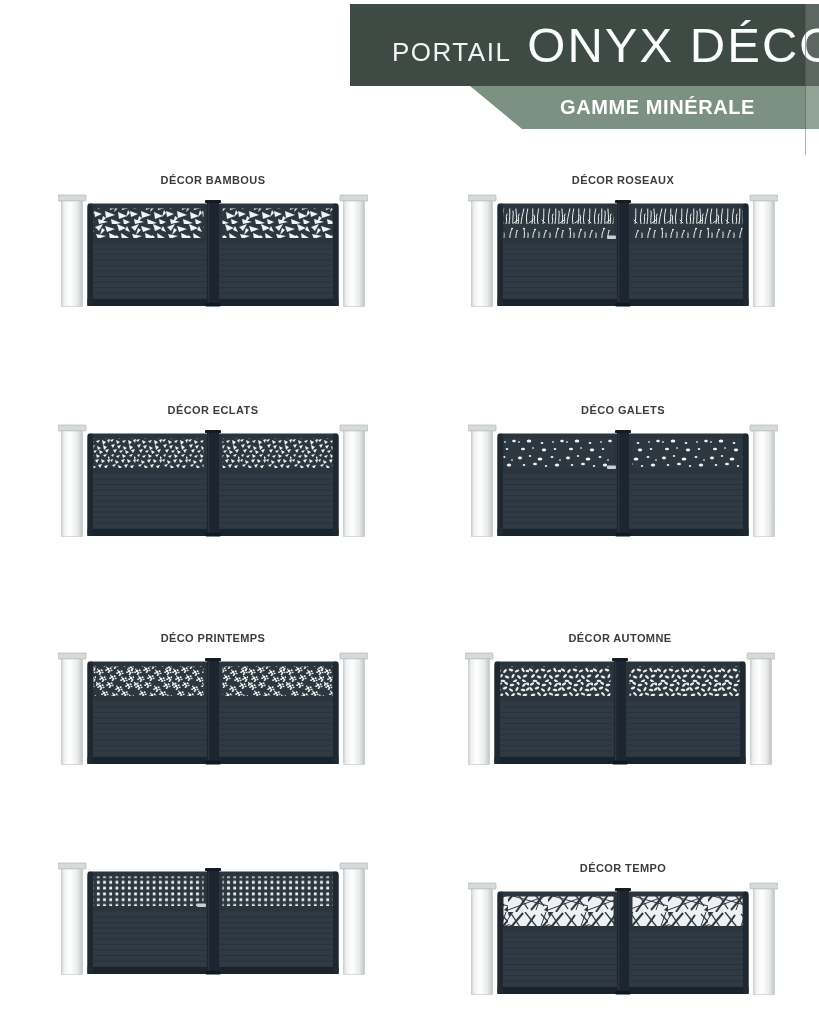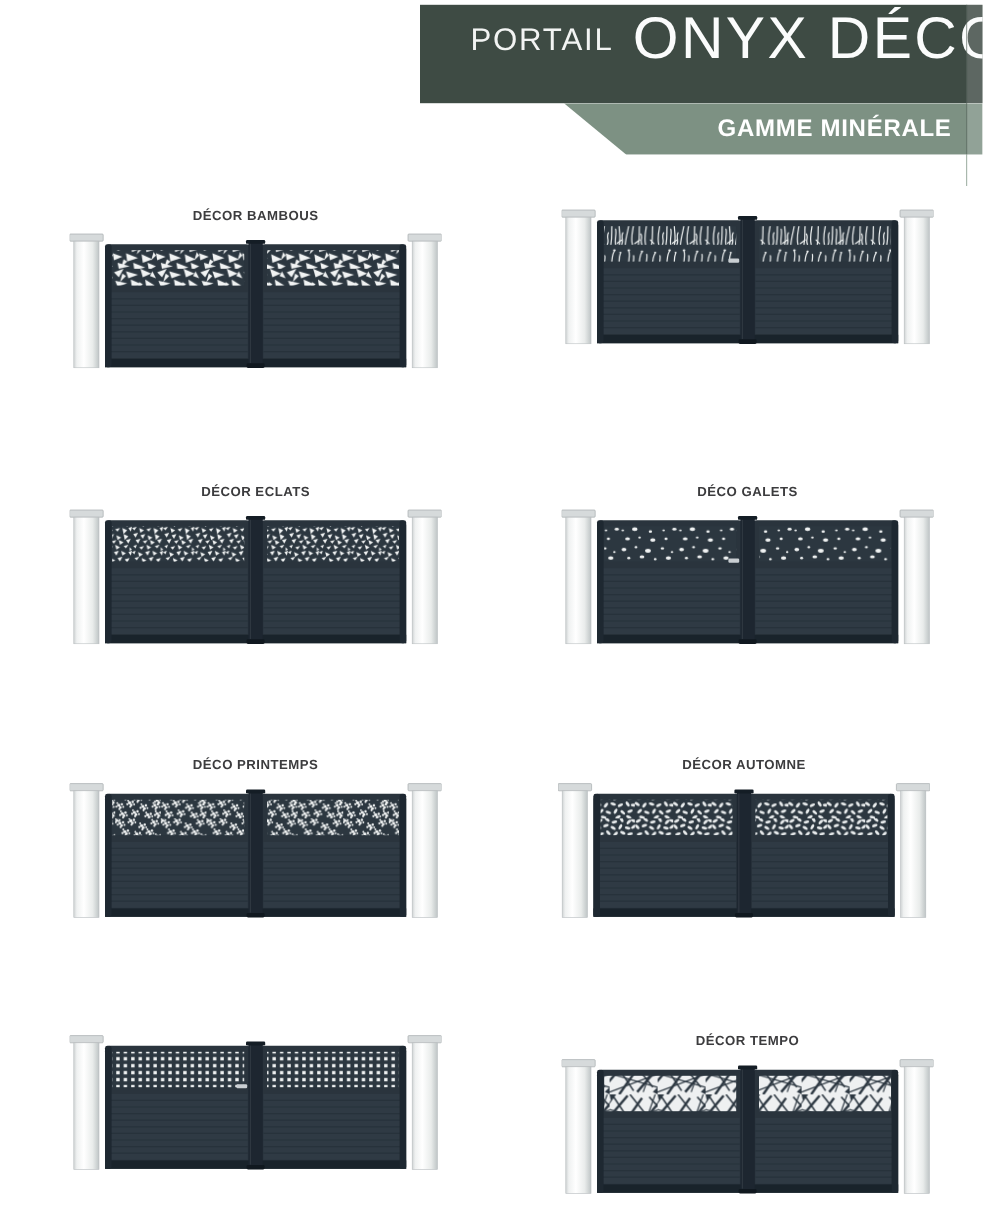--- a/index.html
+++ b/index.html
@@ -3,32 +3,32 @@
 <meta charset="utf-8">
 <style>
   html,body{margin:0;padding:0;background:#ffffff;}
   .page{
     position:relative;width:819px;height:1024px;background:#ffffff;overflow:hidden;
     font-family:"Liberation Sans",sans-serif;
   }
   
   .banner{
     position:absolute;left:350px;top:4px;right:0;height:82px;
-    display:flex;align-items:flex-start;padding-left:42px;box-sizing:border-box;
+    display:flex;align-items:center;padding-left:42px;box-sizing:border-box;
   }
   .brand-small{
     color:#f2f4f3;font-size:26px;letter-spacing:1.5px;margin-right:16px;margin-top:14px;
   }
   .brand-large{
     color:#fbfcfc;font-size:49px;letter-spacing:2px;font-weight:400;white-space:nowrap;
   }
   .band{
     position:absolute;left:470px;top:86px;right:0;height:43px;
     clip-path:polygon(0 0,100% 0,100% 100%,52px 100%);
-    display:flex;align-items:center;justify-content:flex-end;
+    display:flex;align-items:center;justify-content:center;
     padding-left:52px;padding-right:26px;box-sizing:border-box;
   }
   .band span{color:#ffffff;font-size:20px;font-weight:bold;letter-spacing:.6px;white-space:nowrap;}
   .edge-strip{
     position:absolute;left:805px;top:4px;width:14px;height:125px;
     background:rgba(255,255,255,.16);border-left:1px solid rgba(62,77,68,.5);
   }
   .edge-tick{position:absolute;left:805px;top:129px;width:1px;height:26px;background:#a9b8ad;}
   
   .cell{position:absolute;width:310px;margin:11px;text-align:center;}
@@ -94,20 +94,21 @@
           <rect x="158.5" y="105" width="122" height="7" fill="#19232b"></rect>
           <rect x="275" y="9.5" width="5.5" height="102.5" rx="2" fill="#1e2831"></rect>
           <rect x="149" y="7.5" width="12" height="103" fill="#1d2630"></rect>
           <rect x="150.2" y="8.5" width="1" height="100" fill="rgba(255,255,255,0.08)"></rect>
           <rect x="147" y="6" width="16" height="3.2" rx="1" fill="#141d25"></rect>
           <rect x="147.5" y="108.8" width="15" height="3.8" rx="1.2" fill="#10181f"></rect>
         </svg>
       </div>
   </figure>
   <figure class="cell" style="left:457px;top:163px">
+    <figcaption class="ptitle">DÉCOR ROSEAUX</figcaption>
     <div class="gate">
         <svg width="310" height="113" viewBox="0 0 310 113" xmlns="http://www.w3.org/2000/svg">
           <rect x="0" y="1" width="28" height="6" rx="0.8" fill="#d6dadb" stroke="#a8aeb0" stroke-width="0.6"></rect>
           <rect x="282" y="1" width="28" height="6" rx="0.8" fill="#d6dadb" stroke="#a8aeb0" stroke-width="0.6"></rect>
           <rect x="3.5" y="7" width="21" height="105.5" fill="url(#postg)" stroke="#b7bcbe" stroke-width="0.5"></rect>
           <rect x="285.5" y="7" width="21" height="105.5" fill="url(#postg)" stroke="#b7bcbe" stroke-width="0.5"></rect>
           <path d="M29.5,112 L29.5,14 Q29.5,9.5 34,9.5 L147,9.5 Q151.5,9.5 151.5,14 L151.5,112 Z" fill="#2a343d"></path>
           <rect x="35.5" y="14.5" width="110" height="29.5" fill="#2c3740"></rect>
           <rect x="35.5" y="14.5" width="110" height="29.5" fill="url(#pat-roseaux)"></rect>
           <rect x="32.5" y="49.5" width="116" height="55" fill="#2f3a44"></rect>

